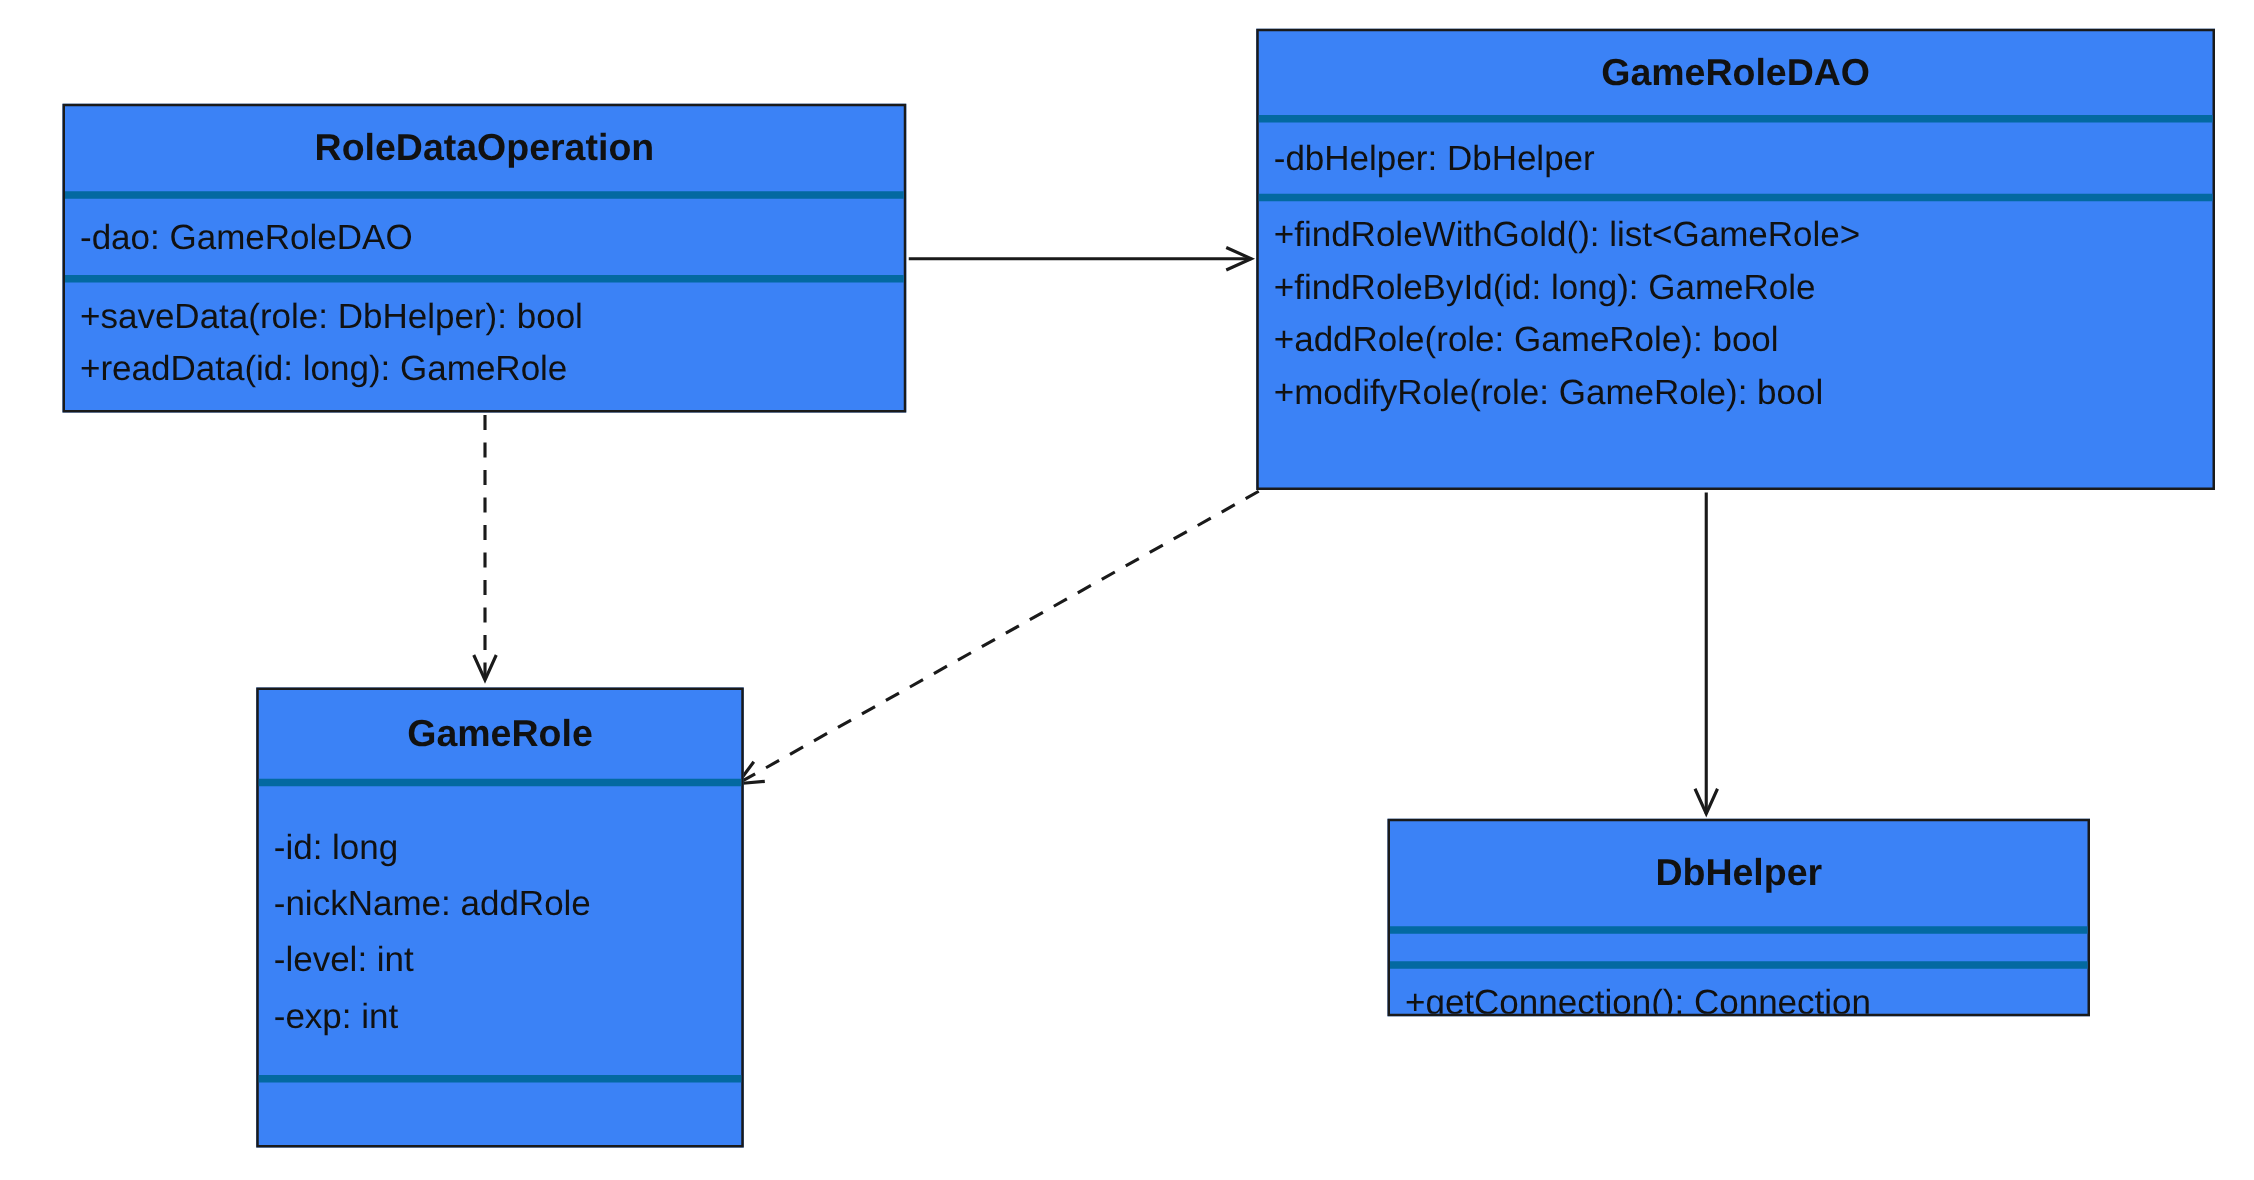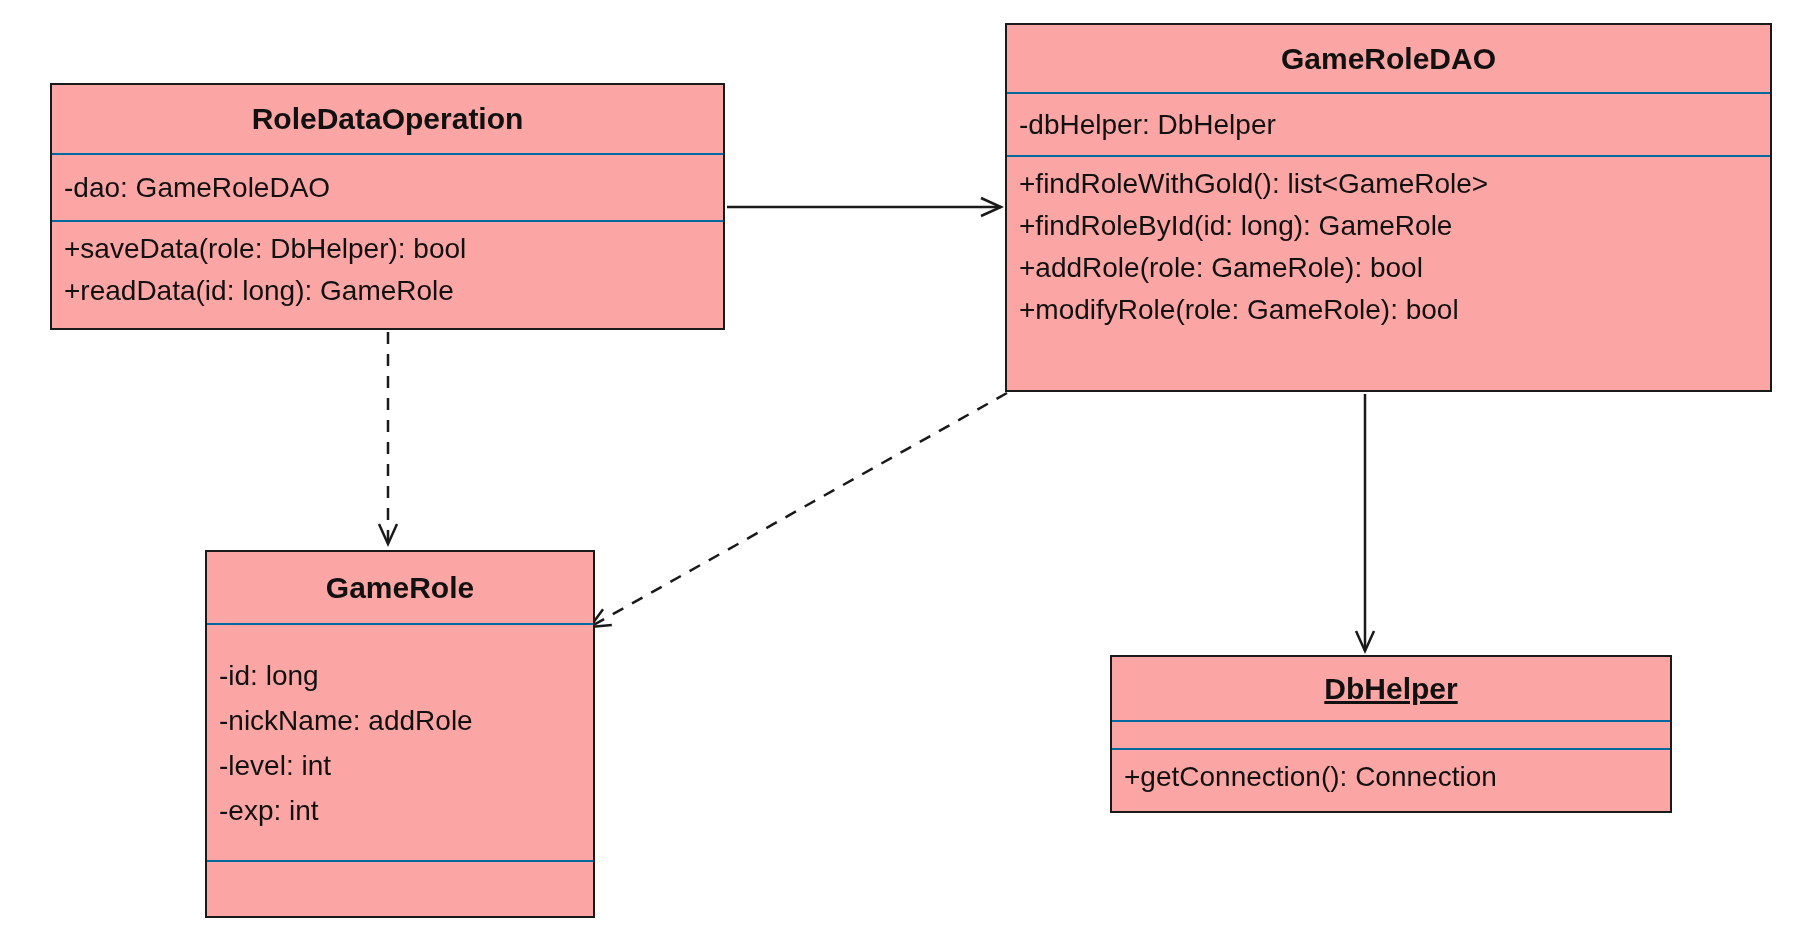--- a/index.html
+++ b/index.html
@@ -11,37 +11,37 @@
     position: relative;
     width: 1803px;
     height: 944px;
     background: #ffffff;
     font-family: "Liberation Sans", sans-serif;
     color: #111111;
     overflow: hidden;
   }
   .uml-class {
     position: absolute;
-    background: #fca5a5;
+    background: #3b82f6;
     border: 2px solid #1a1a1a;
     box-sizing: border-box;
     display: flex;
     flex-direction: column;
   }
   .uml-title {
     flex: 0 0 auto;
     display: flex;
     align-items: center;
     justify-content: center;
     font-weight: bold;
     font-size: 30px;
     white-space: nowrap;
   }
   .uml-section {
-    border-top: 2px solid #0369a1;
+    border-top: 6px solid #0369a1;
     box-sizing: border-box;
     font-size: 28px;
     overflow: hidden;
   }
   .sec-attrs {
     display: flex;
     flex-direction: column;
     justify-content: center;
   }
   .sec-methods {
@@ -116,20 +116,20 @@
     <div class="uml-section sec-attrs" style="height:237px;">
       <div class="row">-id: long</div>
       <div class="row">-nickName: addRole</div>
       <div class="row">-level: int</div>
       <div class="row">-exp: int</div>
     </div>
     <div class="uml-section sec-methods" style="flex:1;"></div>
   </div>
 
   <div class="uml-class" id="box-dbhelper" style="left:1110px; top:655px; width:562px; height:158px;">
-    <div class="uml-title" style="height:63px;text-decoration:underline;">DbHelper</div>
+    <div class="uml-title" style="height:84px;">DbHelper</div>
     <div class="uml-section sec-attrs" style="height:28px;"></div>
     <div class="uml-section sec-methods" style="flex:1;">
       <div class="row">+getConnection(): Connection</div>
     </div>
   </div>
 
 </div>
 
 </body></html>

